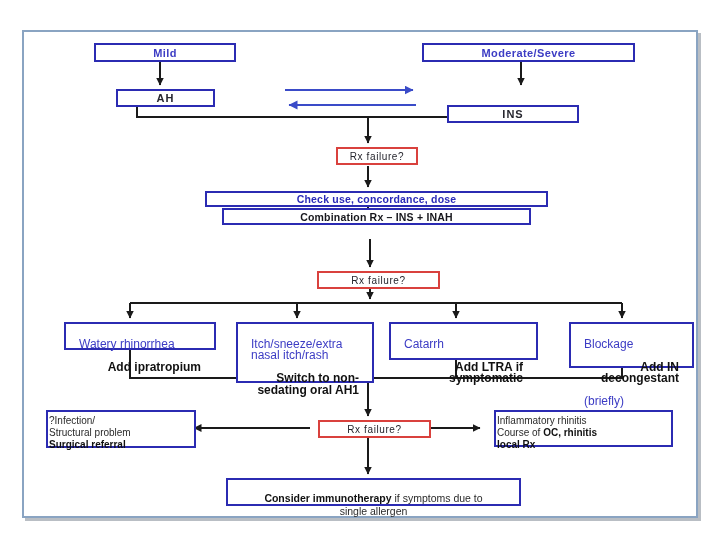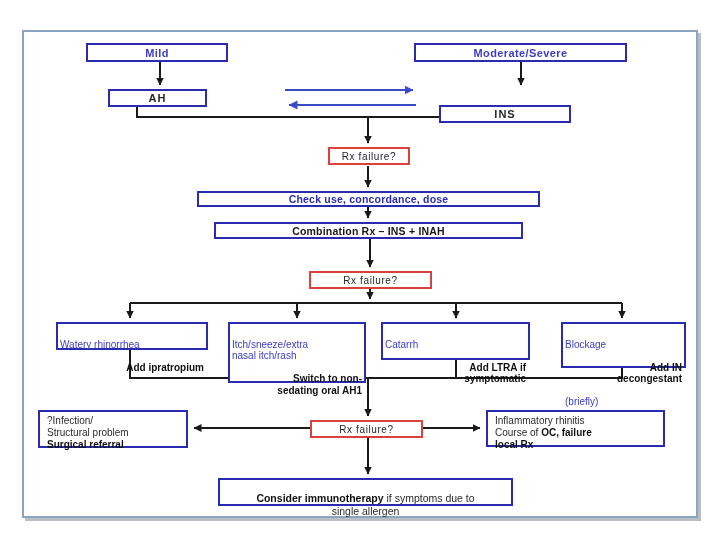--- a/index.html
+++ b/index.html
@@ -23,33 +23,34 @@
     border:2px solid var(--frame-border);
     box-shadow:3px 3px 0 0 #b9bec4;
     background:#fff;
   }
   svg.connectors{position:absolute;left:0;top:0;width:720px;height:540px;}
   .ln{stroke:var(--arrow-dark);stroke-width:2;fill:none;}
   .lnb{stroke:var(--arrow-blue);stroke-width:2;fill:none;}
   .box{
     position:absolute;box-sizing:border-box;background:#fff;
     border:2px solid var(--box-border-blue);
+    margin-left:8px;
   }
   .box.red{border-color:var(--box-border-red);}
   .center{display:flex;align-items:center;justify-content:center;}
   .hdr{font-size:11px;font-weight:bold;color:var(--text-blue);letter-spacing:.4px;}
   .node{font-size:11px;font-weight:bold;color:#26262e;letter-spacing:1px;}
   .rxtxt{font-size:10px;color:#26262e;letter-spacing:.6px;}
   .chk{font-size:10.5px;font-weight:bold;color:#2a2ab8;letter-spacing:.2px;}
   .cmb{font-size:10.5px;font-weight:bold;color:#16161c;letter-spacing:.2px;}
-  .multi{padding:3px 2px;font-size:10px;line-height:11.5px;white-space:pre-line;}
+  .multi{padding:3px 13px;font-size:12px;line-height:11.5px;white-space:pre-line;}
   .sym{color:var(--text-blue);white-space:pre-line;}
   .act{font-weight:bold;color:#111;white-space:pre-line;text-align:right;}
   .note{color:var(--text-blue);}
-  .out{padding:3px 7px;font-size:10px;line-height:12px;color:#2b2b2b;}
+  .out{padding:3px 1px;font-size:10px;line-height:12px;color:#2b2b2b;}
   .out .b, .b{font-weight:bold;color:#111;}
   .imm{padding:12px 8px;font-size:10.5px;line-height:12.5px;text-align:center;color:#2b2b2b;}
 </style>
 </head>
 <body>
 
 <div class="frame"></div>
 
 <svg class="connectors" viewBox="0 0 720 540">
   <defs>
@@ -140,21 +141,21 @@
 </div>
 
 <div class="box red center" style="left:328px;top:147px;width:82px;height:18px">
   <span class="rxtxt">Rx failure?</span>
 </div>
 
 <div class="box center" style="left:197px;top:191px;width:343px;height:16px">
   <span class="chk">Check use, concordance, dose</span>
 </div>
 
-<div class="box center" style="left:214px;top:222px;width:309px;height:17px">
+<div class="box center" style="left:214px;top:208px;width:309px;height:17px">
   <span class="cmb">Combination Rx – INS + INAH</span>
 </div>
 
 <div class="box red center" style="left:309px;top:271px;width:123px;height:18px">
   <span class="rxtxt">Rx failure?</span>
 </div>
 
 <div class="box multi" style="left:56px;top:322px;width:152px;height:28px">
   <div class="sym">Watery rhinorrhea</div>
   <div class="act">Add ipratropium</div>
@@ -185,20 +186,20 @@
 </div>
 
 <div class="box out" style="left:38px;top:410px;width:150px;height:38px">
   <div style="white-space:pre-line">?Infection/
 Structural problem</div>
   <div class="b">Surgical referral</div>
 </div>
 
 <div class="box out" style="left:486px;top:410px;width:179px;height:37px">
   <div>Inflammatory rhinitis</div>
-  <div><span>Course of </span><span class="b">OC, failure</span></div>
+  <div><span>Course of </span><span class="b">OC, rhinitis</span></div>
   <div class="b">local Rx</div>
 </div>
 
 <div class="box imm" style="left:218px;top:478px;width:295px;height:28px">
   <div><span class="b">Consider immunotherapy</span><span> if symptoms due to</span></div>
   <div>single allergen</div>
 </div>
 
 </body></html>

